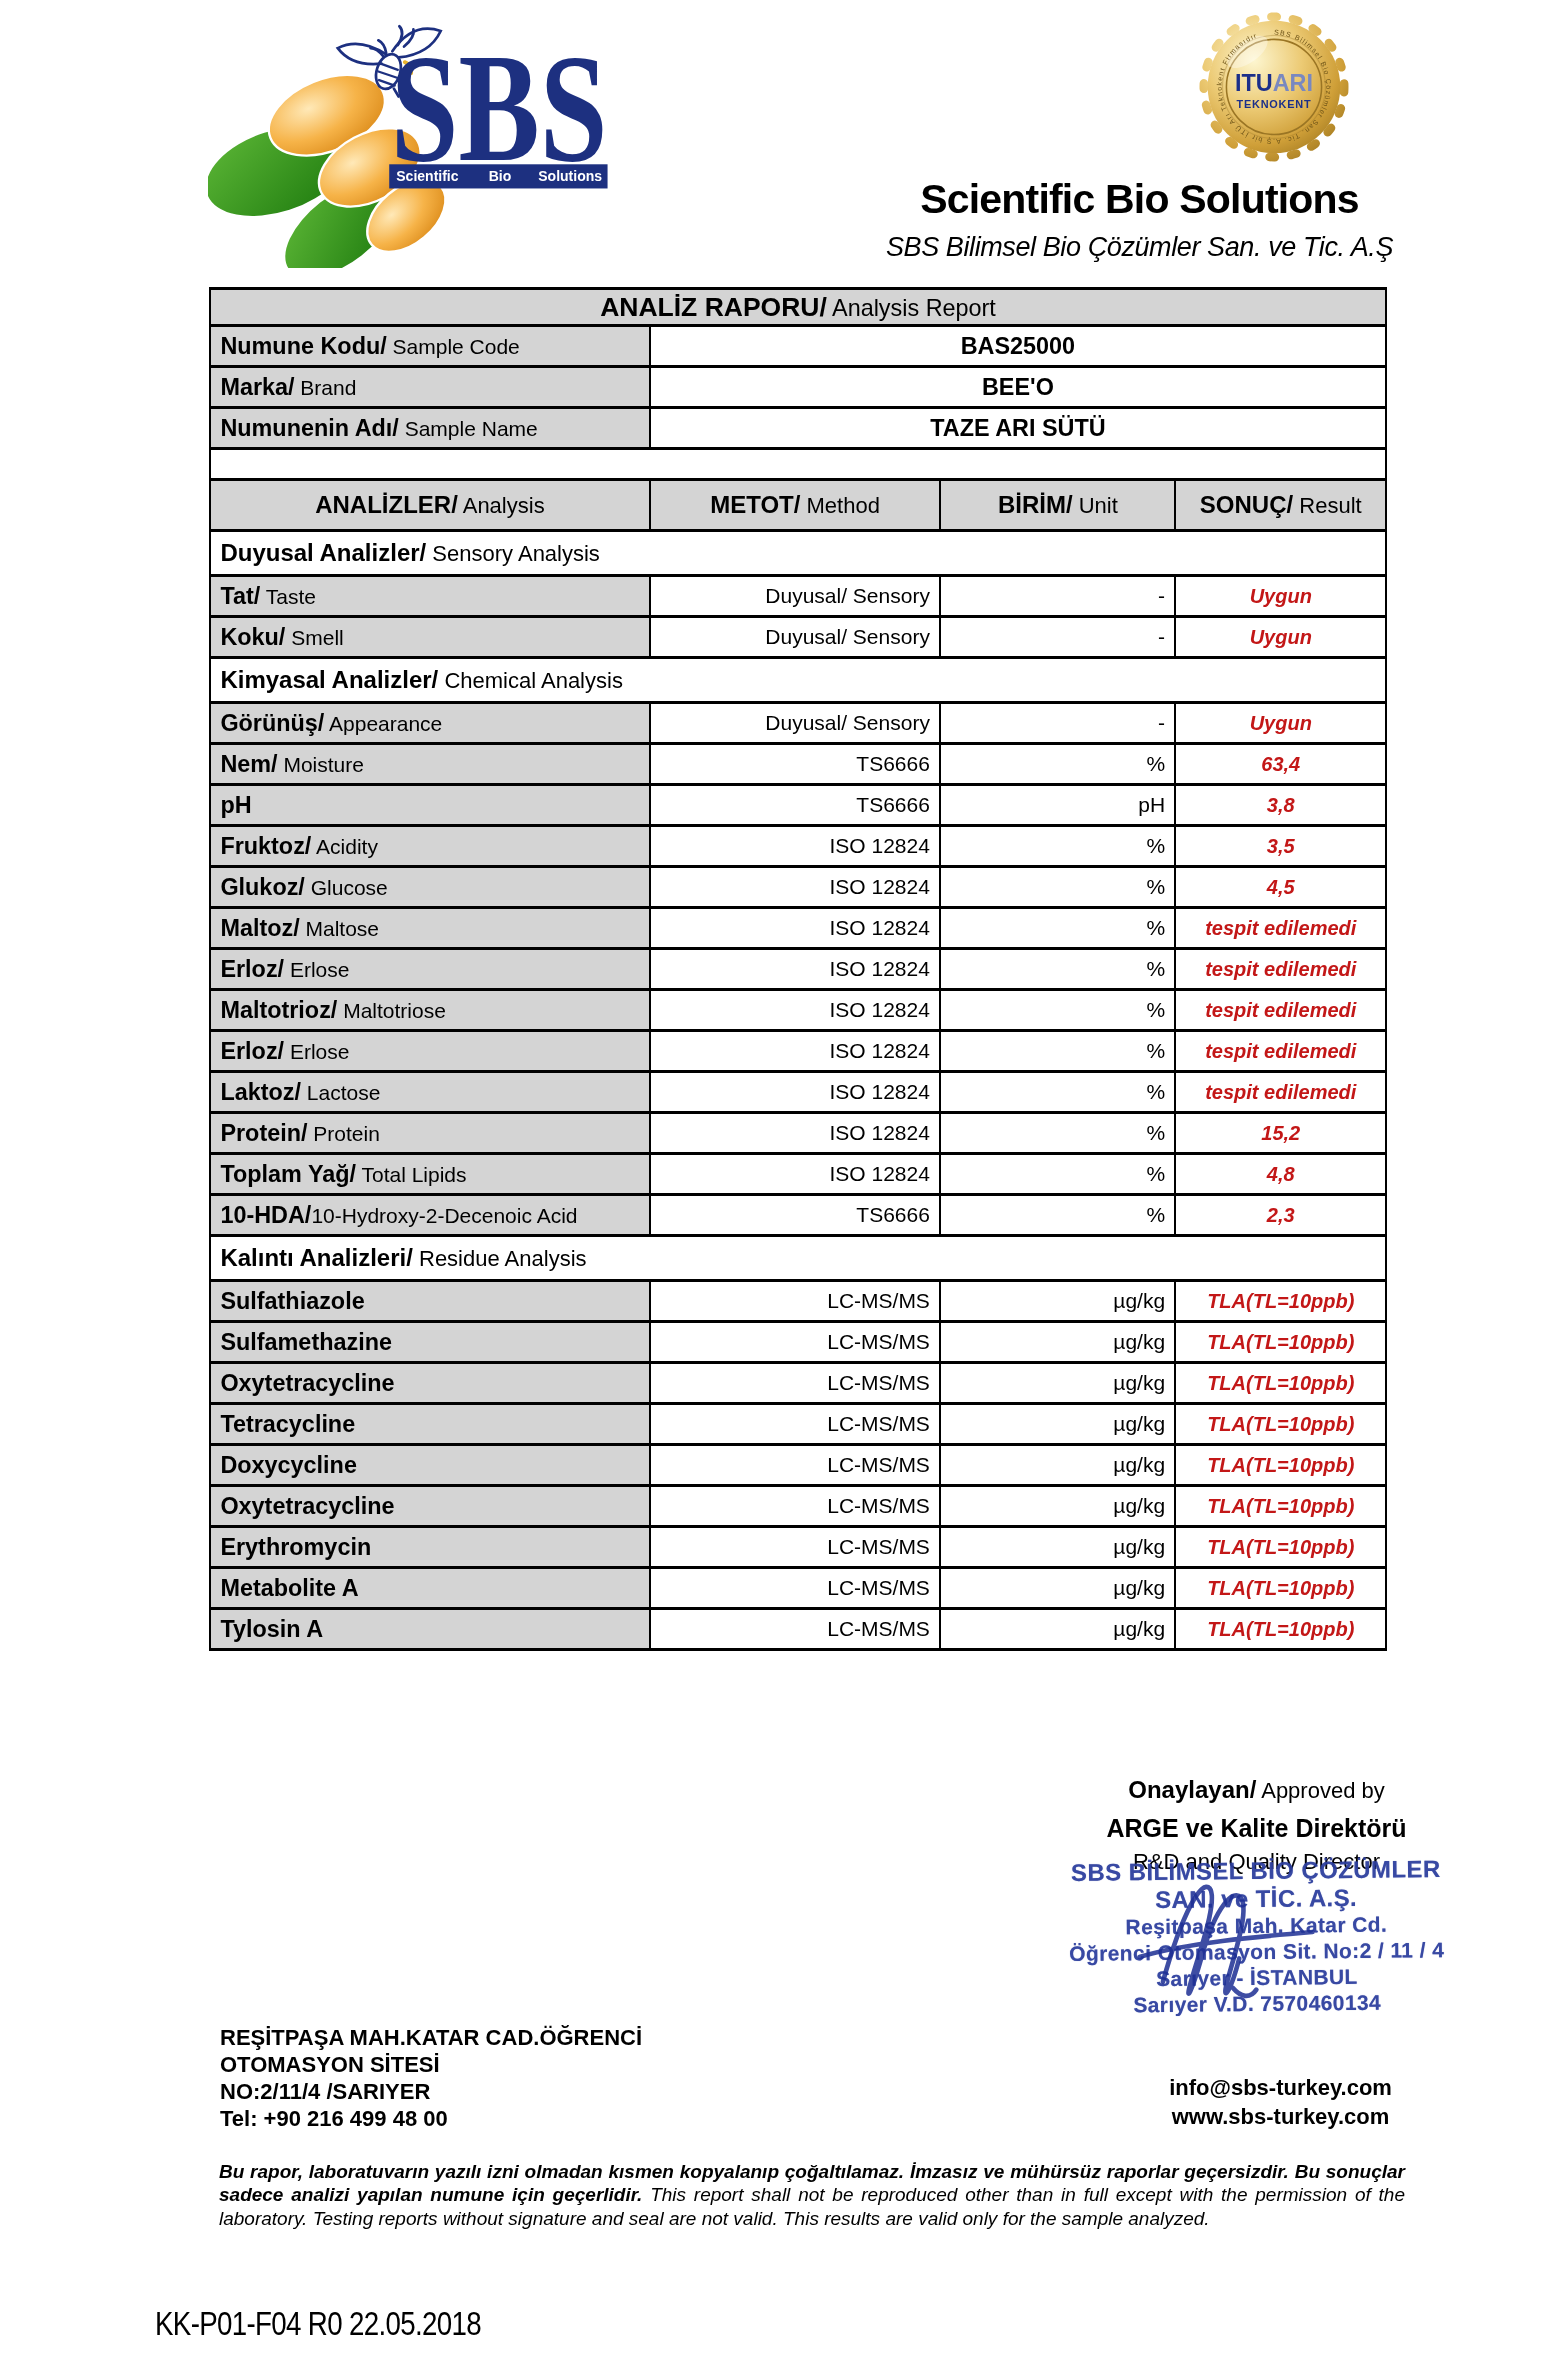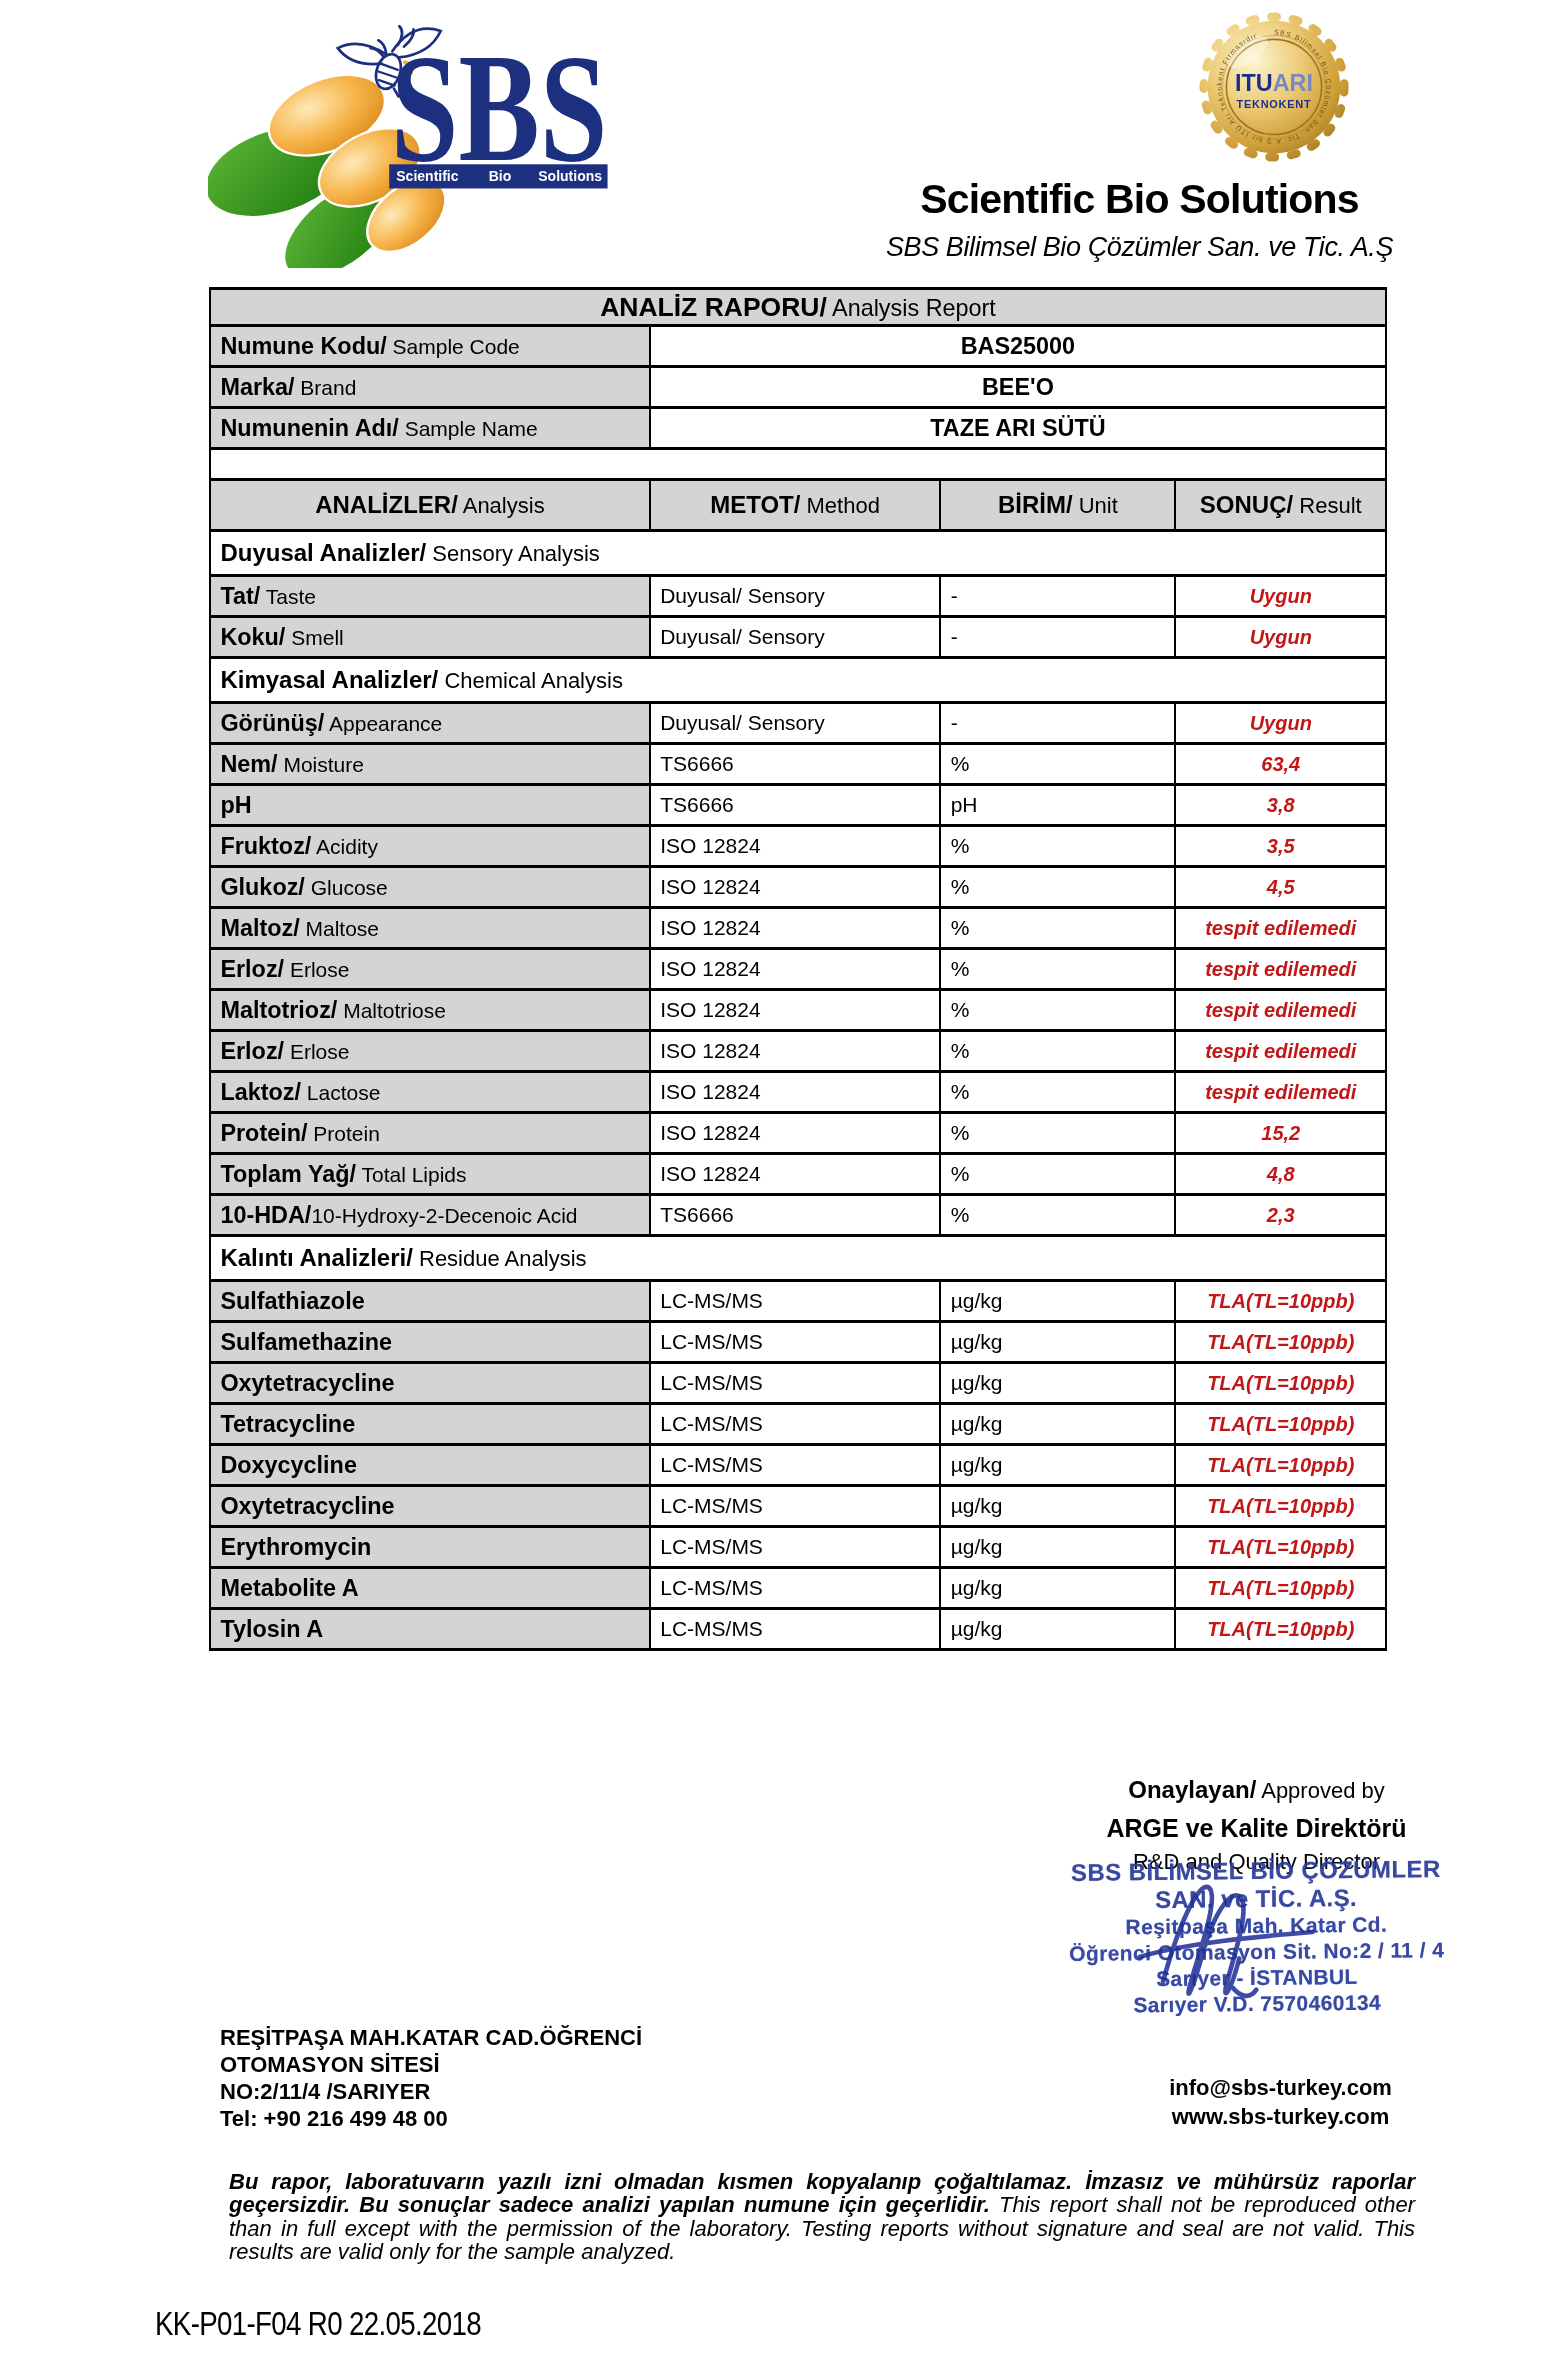--- a/index.html
+++ b/index.html
@@ -22,42 +22,42 @@
   td.title-cell b{font-size:26.5px;}
   td.label-cell{background:#d4d4d4;font-size:21px;height:38px;white-space:nowrap;}
   td.label-cell b, td.title-cell b, td.header-cell b, td.section-cell b{font-weight:700;}
   td.label-cell b{font-size:23.4px;}
   td.value-cell{text-align:center;font-weight:700;font-size:23.4px;background:#fff;}
   td.empty-cell{height:28px;background:#fff;}
   td.header-cell{background:#d4d4d4;text-align:center;height:48px;font-size:22px;}
   td.header-cell b{font-size:24px;}
   td.section-cell{height:42px;font-size:22px;background:#fff;white-space:nowrap;}
   td.section-cell b{font-size:24px;}
-  td.cell-center{text-align:left;font-size:21px;background:#fff;white-space:nowrap;}
+  td.cell-center{text-align:right;font-size:21px;background:#fff;white-space:nowrap;}
   td.cell-result{text-align:center;font-size:20px;font-weight:700;color:#c31717;
                  background:#fff;white-space:nowrap;font-style:italic;}
 
   
   .approval{position:absolute;left:1038px;top:1773px;width:437px;text-align:center;line-height:34px;}
   .approval .l1 b{font-size:24px;} .approval .l1 span{font-size:22px;}
   .approval .l2{font-size:25px;font-weight:700;}
   .approval .l3{font-size:22px;}
   .stamp{position:absolute;left:1030px;top:1857px;width:453px;text-align:center;
          color:#2c3e9e;transform:rotate(-0.6deg);opacity:.94;}
   .stamp .sl{font-weight:700;letter-spacing:0.4px;text-shadow:0 0 0.8px rgba(44,62,158,.55);}
   .stamp .sl.big{font-size:24px;line-height:28px;}
   .stamp .sl.small{font-size:21px;line-height:26px;}
   .sig-svg{position:absolute;left:1116px;top:1865px;pointer-events:none;}
 
   
   .footer-address{position:absolute;left:220px;top:2024px;font-weight:700;font-size:22px;line-height:27px;}
   .footer-web{position:absolute;left:1132px;top:2073px;width:297px;text-align:center;
               font-weight:700;font-size:22px;line-height:29px;}
-  .disclaimer{position:absolute;left:219px;top:2160px;width:1186px;font-size:22px;
-              font-style:italic;line-height:23.4px;text-align:justify;margin:10px;}
+  .disclaimer{position:absolute;left:219px;top:2160px;width:1186px;font-size:19px;
+              font-style:italic;line-height:23.4px;text-align:justify;margin:0;}
   .disclaimer b{font-weight:700;}
   .doc-code{position:absolute;left:155px;top:2305px;font-size:33px;letter-spacing:-0.8px;
             transform:scaleX(.84);transform-origin:left center;}
 </style>
 </head>
 <body>
 
 <div class="page">
 
   <svg class="logo-svg" width="403" height="262" viewBox="0 0 516 336">

